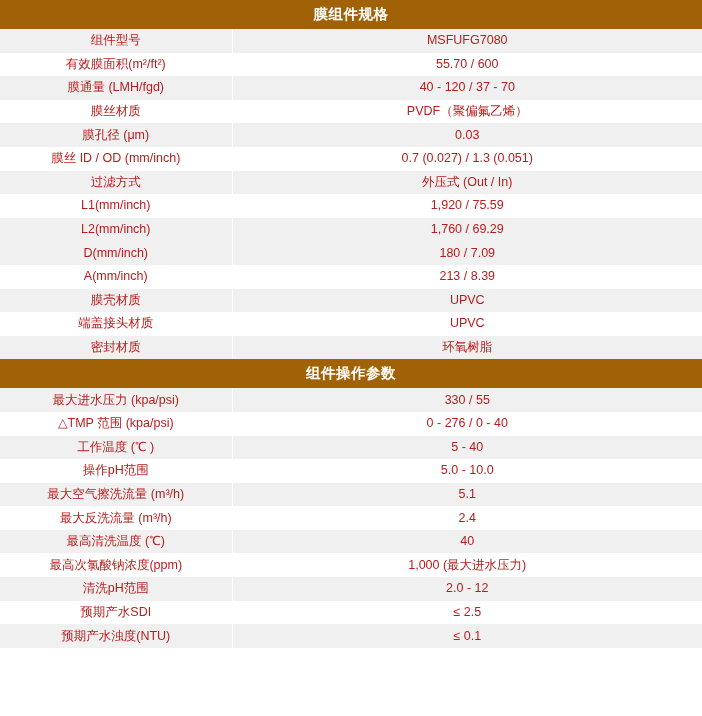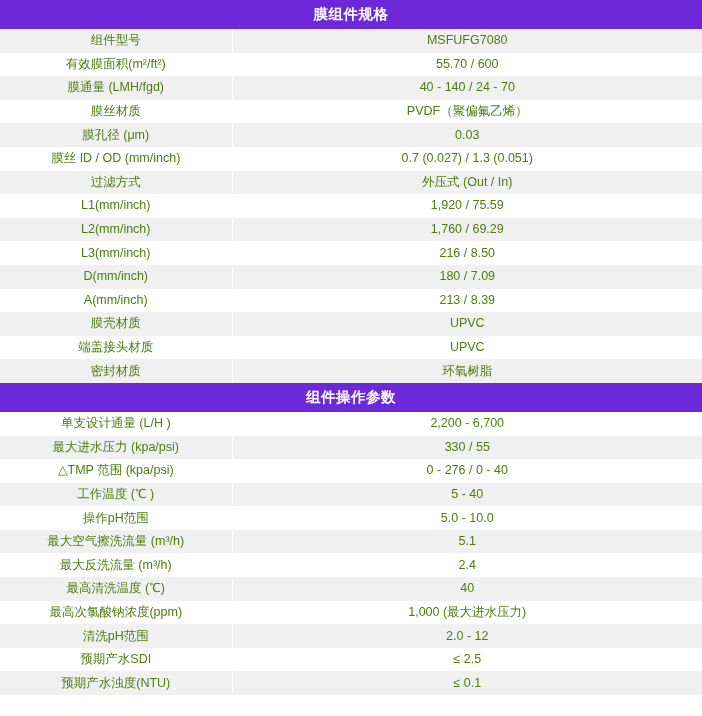--- a/index.html
+++ b/index.html
@@ -10,37 +10,37 @@
   }
   body {
     width: 702px;
     font-family: "Liberation Sans", sans-serif;
     color: #333333;
   }
   .spec-sheet {
     width: 702px;
   }
   .section-header {
-    background: #6d28d9;
+    background: #a16207;
     color: #ffffff;
     text-align: center;
     font-size: 14.5px;
     font-weight: bold;
     height: 29px;
     line-height: 29px;
     letter-spacing: 0.5px;
   }
   table.spec-table {
     width: 100%;
     border-collapse: collapse;
     table-layout: fixed;
   }
   table.spec-table td {
     font-size: 12.5px;
-    color: #4d7c0f;
+    color: #b91c1c;
     height: 23.6px;
     padding: 0 4px;
     vertical-align: middle;
     line-height: 1.2;
   }
   td.label-cell {
     width: 232px;
     text-align: center;
     border-right: 1px solid #ffffff;
   }
@@ -69,21 +69,21 @@
       <tr class="row-shade">
         <td class="label-cell">组件型号</td>
         <td class="value-cell">MSFUFG7080</td>
       </tr>
       <tr class="row-plain">
         <td class="label-cell">有效膜面积(m²/ft²)</td>
         <td class="value-cell">55.70 / 600</td>
       </tr>
       <tr class="row-shade">
         <td class="label-cell">膜通量 (LMH/fgd)</td>
-        <td class="value-cell">40 - 140 / 24 - 70</td>
+        <td class="value-cell">40 - 120 / 37 - 70</td>
       </tr>
       <tr class="row-plain">
         <td class="label-cell">膜丝材质</td>
         <td class="value-cell">PVDF（聚偏氟乙烯）</td>
       </tr>
       <tr class="row-shade">
         <td class="label-cell">膜孔径 (μm)</td>
         <td class="value-cell">0.03</td>
       </tr>
       <tr class="row-plain">
@@ -94,24 +94,20 @@
         <td class="label-cell">过滤方式</td>
         <td class="value-cell">外压式 (Out / In)</td>
       </tr>
       <tr class="row-plain">
         <td class="label-cell">L1(mm/inch)</td>
         <td class="value-cell">1,920 / 75.59</td>
       </tr>
       <tr class="row-shade">
         <td class="label-cell">L2(mm/inch)</td>
         <td class="value-cell">1,760 / 69.29</td>
-      </tr>
-      <tr class="row-plain">
-        <td class="label-cell">L3(mm/inch)</td>
-        <td class="value-cell">216 / 8.50</td>
       </tr>
       <tr class="row-shade">
         <td class="label-cell">D(mm/inch)</td>
         <td class="value-cell">180 / 7.09</td>
       </tr>
       <tr class="row-plain">
         <td class="label-cell">A(mm/inch)</td>
         <td class="value-cell">213 / 8.39</td>
       </tr>
       <tr class="row-shade">
@@ -126,24 +122,20 @@
         <td class="label-cell">密封材质</td>
         <td class="value-cell">环氧树脂</td>
       </tr>
     </tbody>
   </table>
 
   <div class="section-header">组件操作参数</div>
 
   <table class="spec-table ops-table">
     <tbody>
-      <tr class="row-plain">
-        <td class="label-cell">单支设计通量 (L/H )</td>
-        <td class="value-cell">2,200 - 6,700</td>
-      </tr>
       <tr class="row-shade">
         <td class="label-cell">最大进水压力 (kpa/psi)</td>
         <td class="value-cell">330 / 55</td>
       </tr>
       <tr class="row-plain">
         <td class="label-cell">△TMP 范围 (kpa/psi)</td>
         <td class="value-cell">0 - 276 / 0 - 40</td>
       </tr>
       <tr class="row-shade">
         <td class="label-cell">工作温度 (℃ )</td>

